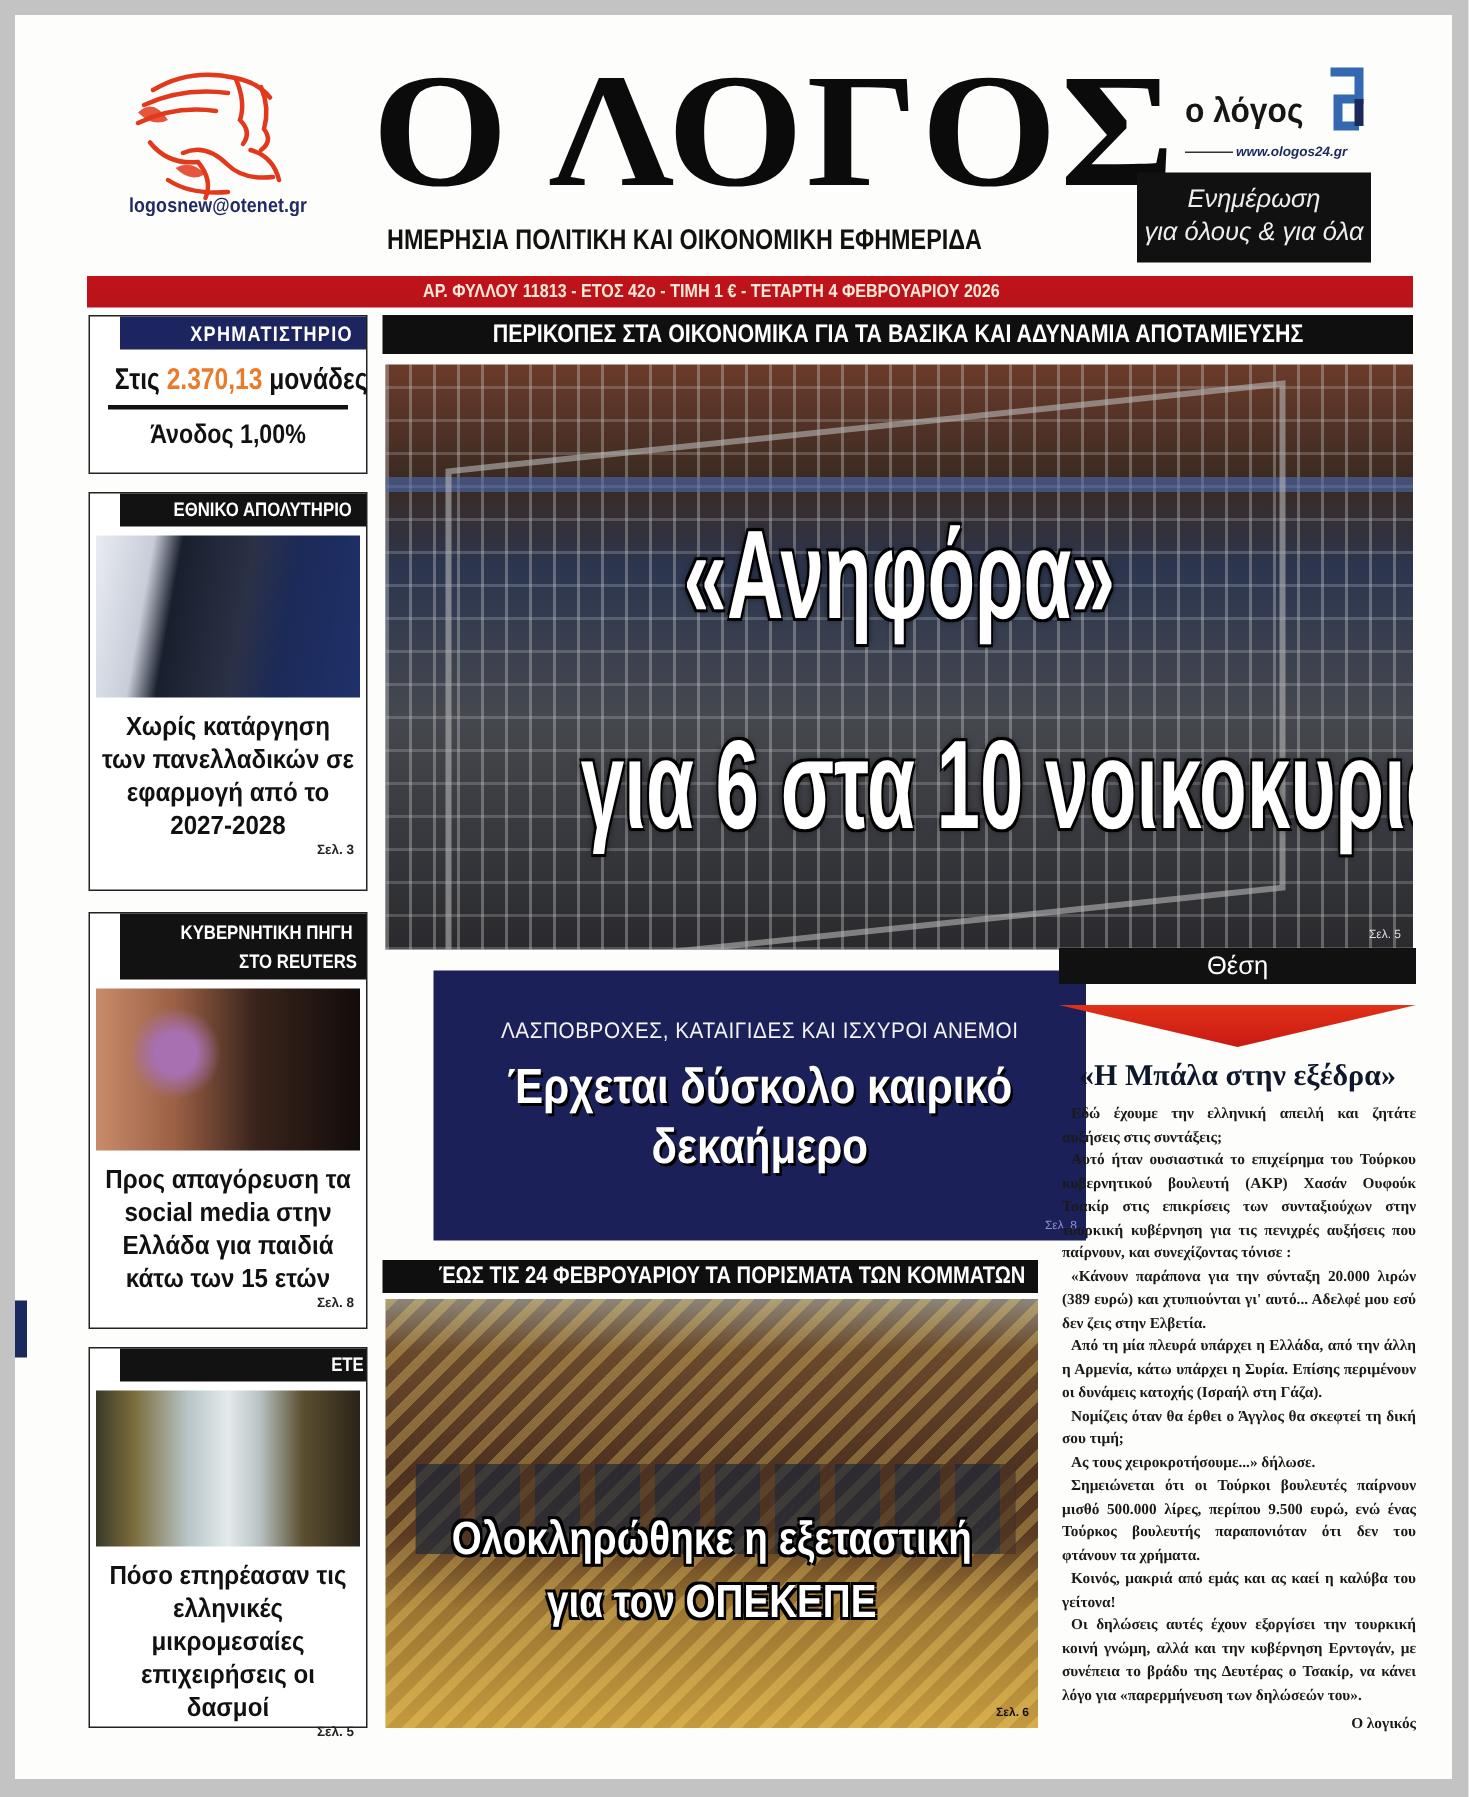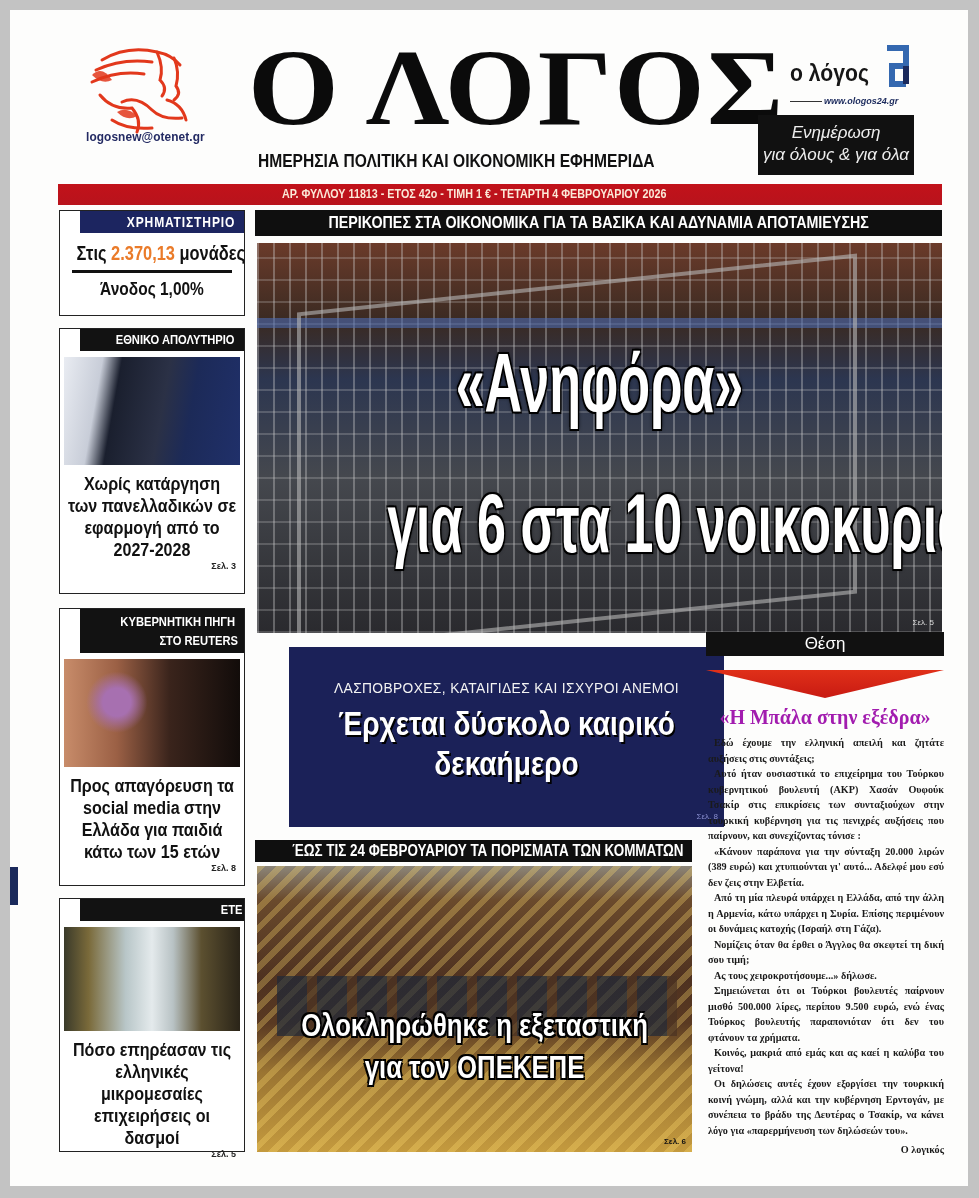--- a/index.html
+++ b/index.html
@@ -66,21 +66,21 @@
            background:
              repeating-linear-gradient(135deg, rgba(255,220,110,0.3) 0 6px, transparent 6px 14px),
              linear-gradient(180deg, #8c8578 0%, #6a4a2c 12%, #4e3120 40%, #5a3a22 55%, #9a7432 72%, #c49a3e 100%); }
   .court-benches { position:absolute; left: 20px; top: 110px; width: 400px; height: 60px; background: repeating-linear-gradient(90deg, #1e2838 0 30px, #4a3222 30px 40px); opacity: 0.7; }
   .court-title { position: absolute; left: 0; width: 100%; text-align: center; color: #fff; font-weight: bold; font-size: 31px; line-height: 40px; white-space: nowrap; transform: scaleX(0.83);
                  text-shadow: 2px 2px 0 #000, -2px 2px 0 #000, 2px -2px 0 #000, -2px -2px 0 #000; }
 
   
   .op-head { position: absolute; left: 706px; top: 632px; width: 238px; height: 24px; background: #111; color: #fff; text-align: center; font-size: 17px; line-height: 24px; }
   .op-arrow { position: absolute; left: 706px; top: 670px; width: 238px; height: 28px; background: linear-gradient(180deg, #e03019, #c81a12); clip-path: polygon(0 0, 100% 0, 50% 100%); }
-  .op-title { position: absolute; left: 704px; top: 706px; width: 242px; text-align: center; font-family: "Liberation Serif", serif; font-weight: bold; font-size: 20px; color: #a21caf; white-space: nowrap; }
+  .op-title { position: absolute; left: 704px; top: 706px; width: 242px; text-align: center; font-family: "Liberation Serif", serif; font-weight: bold; font-size: 20px; color: #0f172a; white-space: nowrap; }
   .op-body { position: absolute; left: 708px; top: 735px; width: 236px; font-family: "Liberation Serif", serif; font-weight: bold; font-size: 10.2px; line-height: 15.5px; color: #1a1a1a; text-align: justify; }
   .op-body p { text-indent: 6px; }
   .op-sign { text-align: right; margin-top: 4px; }
 </style>
 </head>
 <body>
 
 <div class="paper"></div>
 <div class="side-marker"></div>
 

